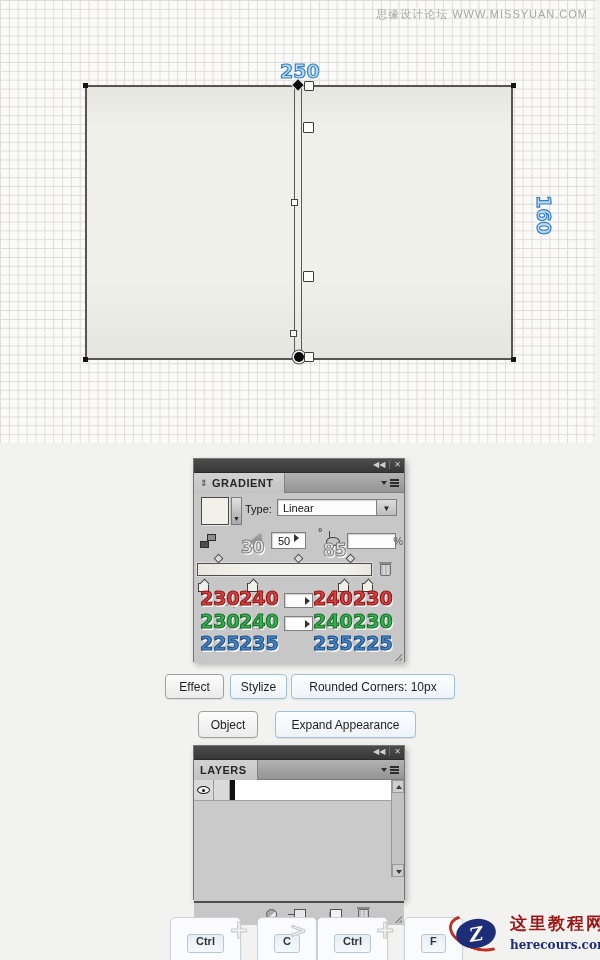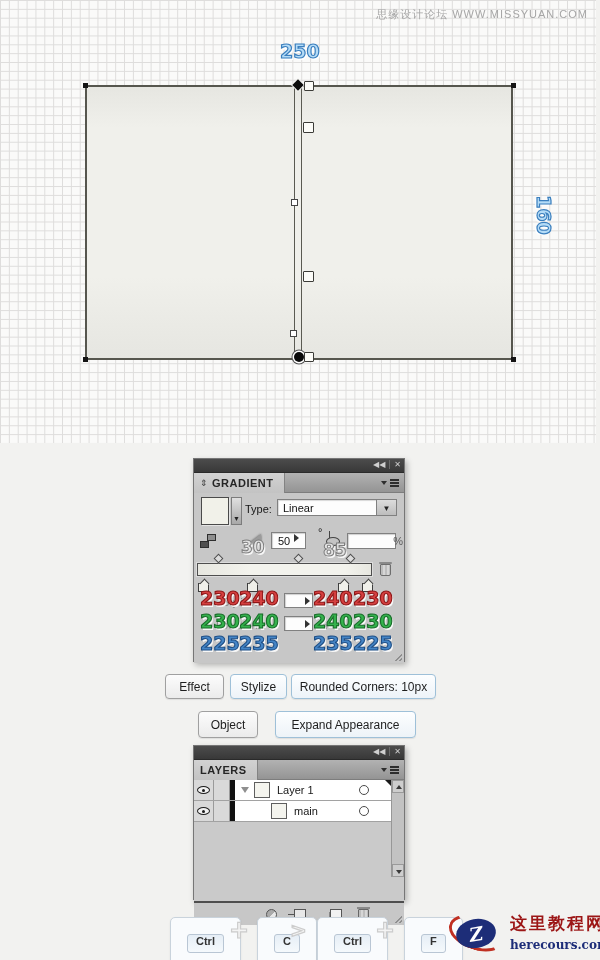--- a/index.html
+++ b/index.html
@@ -11,21 +11,21 @@
   .canvas { position:absolute; left:0; top:0; width:596px; height:443px;
     background-color:#fafaf9;
     background-image:
       linear-gradient(to right, #dedddc 1px, transparent 1px),
       linear-gradient(to bottom, #dedddc 1px, transparent 1px);
     background-size:8.86px 8.86px; }
   .wm-top { position:absolute; top:7px; right:8px; font-size:11px; color:#a6a6a6;
     letter-spacing:1px; white-space:nowrap; }
   .dim { position:absolute; font:bold 19px "DejaVu Sans", sans-serif; color:#b5dcf7;
     -webkit-text-stroke:1.2px #3b7fbe; text-shadow:1.5px 1.5px 0 rgba(255,255,255,.9); }
-  .dim-w { left:280px; top:40px; }
+  .dim-w { left:280px; top:60px; }
   .dim-h { left:524px; top:204px; transform:rotate(90deg); transform-origin:center; }
 
   .rect { position:absolute; left:85px; top:85px; width:428px; height:275px;
     border:2px solid #56564e;
     background:linear-gradient(to top, rgb(230,230,225) 0%, rgb(240,240,235) 30%,
       rgb(240,240,235) 85%, rgb(230,230,225) 100%); }
   .anchor { position:absolute; width:5px; height:5px; background:#141414; }
   .a-tl { left:83px; top:83px; } .a-tr { left:511px; top:83px; }
   .a-bl { left:83px; top:357px; } .a-br { left:511px; top:357px; }
 
@@ -141,21 +141,21 @@
   .c-1 { left:6px; } .c-2 { left:45px; } .c-3 { left:119px; } .c-4 { left:159px; }
 
   
   .abtn { position:absolute; height:25px; border-radius:4px; font-size:12px; color:#1e1e1e;
     display:flex; align-items:center; justify-content:center; cursor:pointer;
     border:1px solid #9ec0d8; background:linear-gradient(#fdfeff,#edf3f8);
     box-shadow:0 1px 1px rgba(0,0,0,.08); }
   .abtn.gray { border-color:#a0a0a0; background:linear-gradient(#fcfcfc,#ebebeb); }
   .b-effect  { left:165px; top:674px; width:59px; }
   .b-stylize { left:230px; top:674px; width:57px; }
-  .b-rounded { left:291px; top:674px; width:145px; }
+  .b-rounded { left:291px; top:674px; width:164px; }
   .b-object  { left:198px; top:711px; width:60px; height:27px; }
   .b-expand  { left:263px; top:711px; width:141px; height:27px;margin-left:12px; }
 
   
   .layers-panel { left:193px; top:745px; height:155px; }
   .lp-body { position:relative; height:121px; background:#cacaca; }
   .lrow { position:relative; height:21px; display:flex; align-items:stretch;
     border-bottom:1px solid #a2a2a2; background:#ffffff; width:199px; }
   .cell { width:20px; background:#d9d9d9; border-right:1px solid #9a9a9a;
     display:flex; align-items:center; justify-content:center; }
@@ -356,39 +356,20 @@
           <span class="bars"></span>
       </div>
     </div>
     <div class="lp-body">
       <div class="lrow">
         <div class="cell">
             <span class="eye"></span>
           </div>
         <div class="cell lock"></div>
         <div class="blackbar"></div>
-        <div class="rowmain">
-          <span class="disc"></span>
-          <span class="thumb"></span>
-          <span class="lname">Layer 1</span>
-          <span class="target"></span>
-          <span class="selcorner"></span>
-        </div>
-      </div>
-      <div class="lrow r2">
-        <div class="cell">
-            <span class="eye"></span>
-          </div>
-        <div class="cell lock"></div>
-        <div class="blackbar"></div>
-        <div class="rowmain">
-          <span class="thumb"></span>
-          <span class="lname">main</span>
-          <span class="target"></span>
-        </div>
       </div>
       <div class="scrollbar">
         <div class="sb-btn sb-up">
             <i></i>
           </div>
         <div class="sb-btn sb-dn">
             <i></i>
           </div>
       </div>
     </div>

